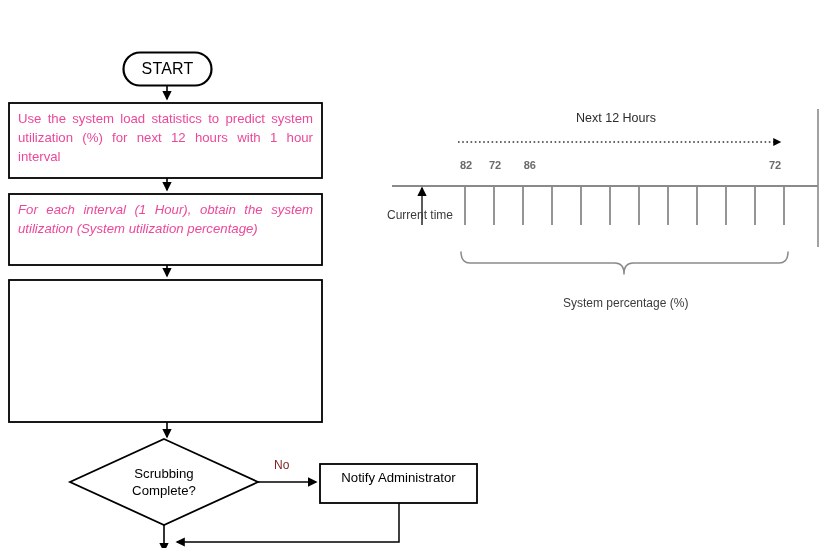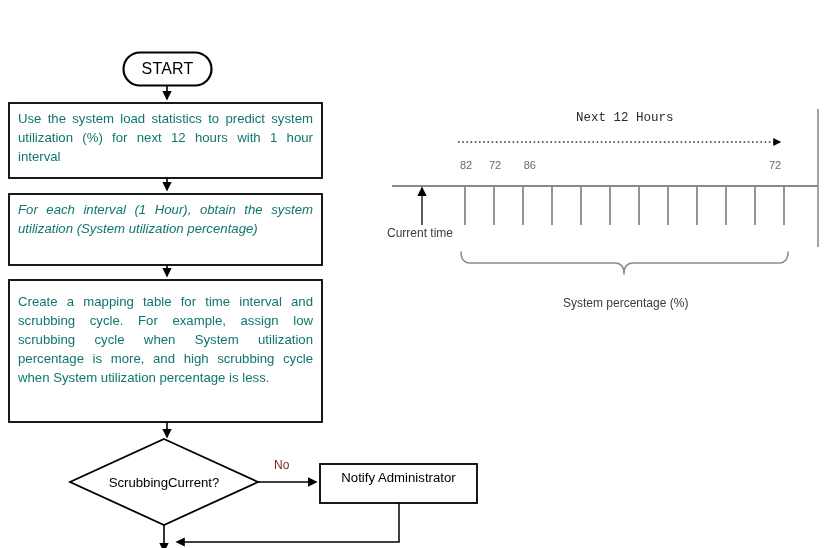--- a/index.html
+++ b/index.html
@@ -34,21 +34,21 @@
     justify-content: center;
     pointer-events: none;
   }
   .proc-text {
     position: absolute;
     box-sizing: border-box;
     font-size: 13.2px;
     line-height: 19px;
     text-align: justify;
     text-align-last: left;
-    color: #0f766e;
+    color: #ec4899;
     white-space: normal;
   }
   .term-label {
     font-size: 16px;
     letter-spacing: 0.2px;
   }
   .diamond-label {
     font-size: 13.2px;
     line-height: 17px;
     text-align: center;
@@ -62,25 +62,25 @@
     color: #7f1d1d;
   }
   .tl-text {
     position: absolute;
     color: #3b3b3b;
     white-space: nowrap;
   }
   .tl-title {
     font-size: 12.5px;
     color: #2b2b2b;
-    font-family: Liberation Mono, monospace;
   }
   .tl-value {
     font-size: 11px;
     color: #6a6a6a;
+    font-weight: bold;
   }
   .tl-caption {
     font-size: 12px;
     color: #3b3b3b;
   }
 </style>
 </head>
 <body>
 
 <div id="canvas">
@@ -148,39 +148,38 @@
 
     <path d="M461,205 Q461,216 470,216 L615,216 Q624,216 624,227 Q624,216 633,216 L779,216 Q788,216 788,205" fill="none" stroke="#8a8a8a" stroke-width="1.5" stroke-linecap="round" stroke-linejoin="round"></path>
   </svg>
 
   <div class="node-text term-label" style="left:123px; top:5px; width:89px; height:34px;">START</div>
 
   <div class="proc-text" style="left:18px; top:62px; width:295px;">Use the system load statistics to predict system utilization (%) for next 12 hours with 1 hour interval</div>
 
   <div class="proc-text" style="left:18px; top:153px; width:295px;font-style:italic;">For each interval (1 Hour), obtain the system utilization (System utilization percentage)</div>
 
-  <div class="proc-text" style="left:18px; top:245px; width:295px;">Create a mapping table for time interval and scrubbing cycle. For example, assign low scrubbing cycle when System utilization percentage is more, and high scrubbing cycle when System utilization percentage is less.</div>
 
-  <div class="node-text diamond-label" style="left:104px; top:412px; width:120px; height:46px; flex-direction:row;">
+  <div class="node-text diamond-label" style="left:104px; top:412px; width:120px; height:46px; flex-direction:column;">
     <span>Scrubbing</span>
-    <span>Current?</span>
+    <span>Complete?</span>
   </div>
 
   <div class="edge-label" style="left:274px; top:411px;">No</div>
 
   <div class="edge-label" style="left:117px; top:504px;">Yes</div>
 
   <div class="node-text box-label" style="left:320px; top:417px; width:157px; height:26px;">Notify Administrator</div>
 
   <div class="node-text term-label" style="left:124px; top:507px; width:87px; height:33px;">START</div>
 
   <div class="tl-text tl-title" style="left:576px; top:64px;">Next 12 Hours</div>
 
   <div class="tl-text tl-value" style="left:457px; top:112px; width:18px; text-align:center;">82</div>
   <div class="tl-text tl-value" style="left:486px; top:112px; width:18px; text-align:center;">72</div>
   <div class="tl-text tl-value" style="left:518px; top:112px; width:18px; text-align:right;">86</div>
   <div class="tl-text tl-value" style="left:766px; top:112px; width:18px; text-align:center;">72</div>
 
-  <div class="tl-text tl-caption" style="left:387px; top:179px;">Current time</div>
+  <div class="tl-text tl-caption" style="left:387px; top:161px;">Current time</div>
 
   <div class="tl-text tl-caption" style="left:563px; top:249px;">System percentage (%)</div>
 
 </div>
 
 </body></html>

